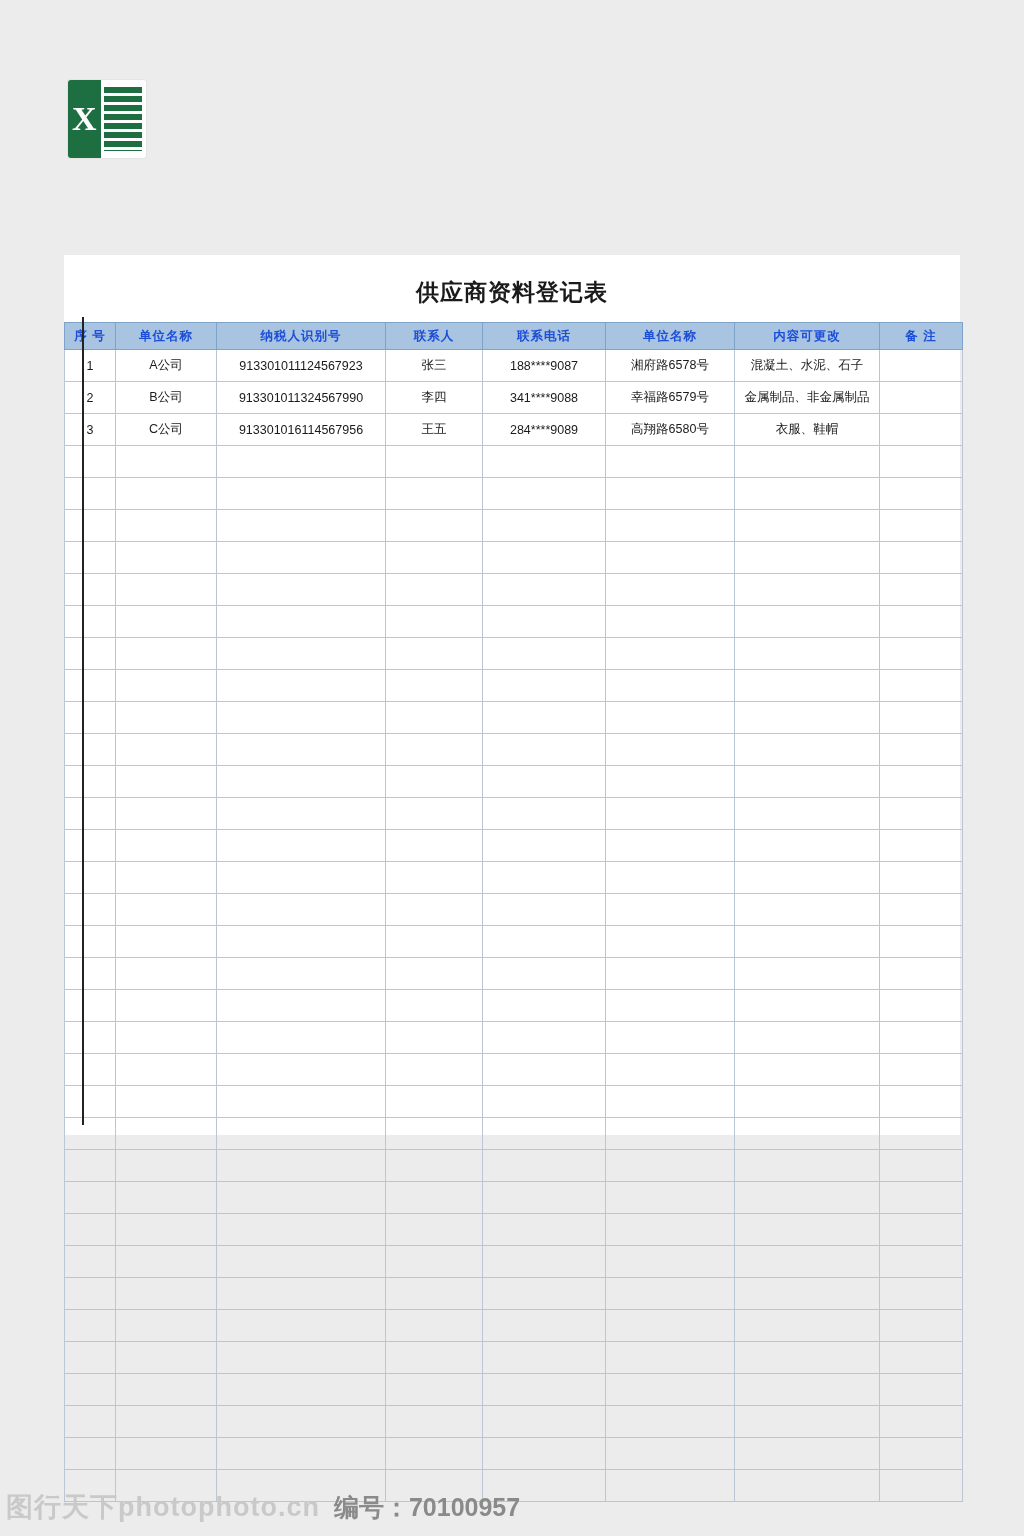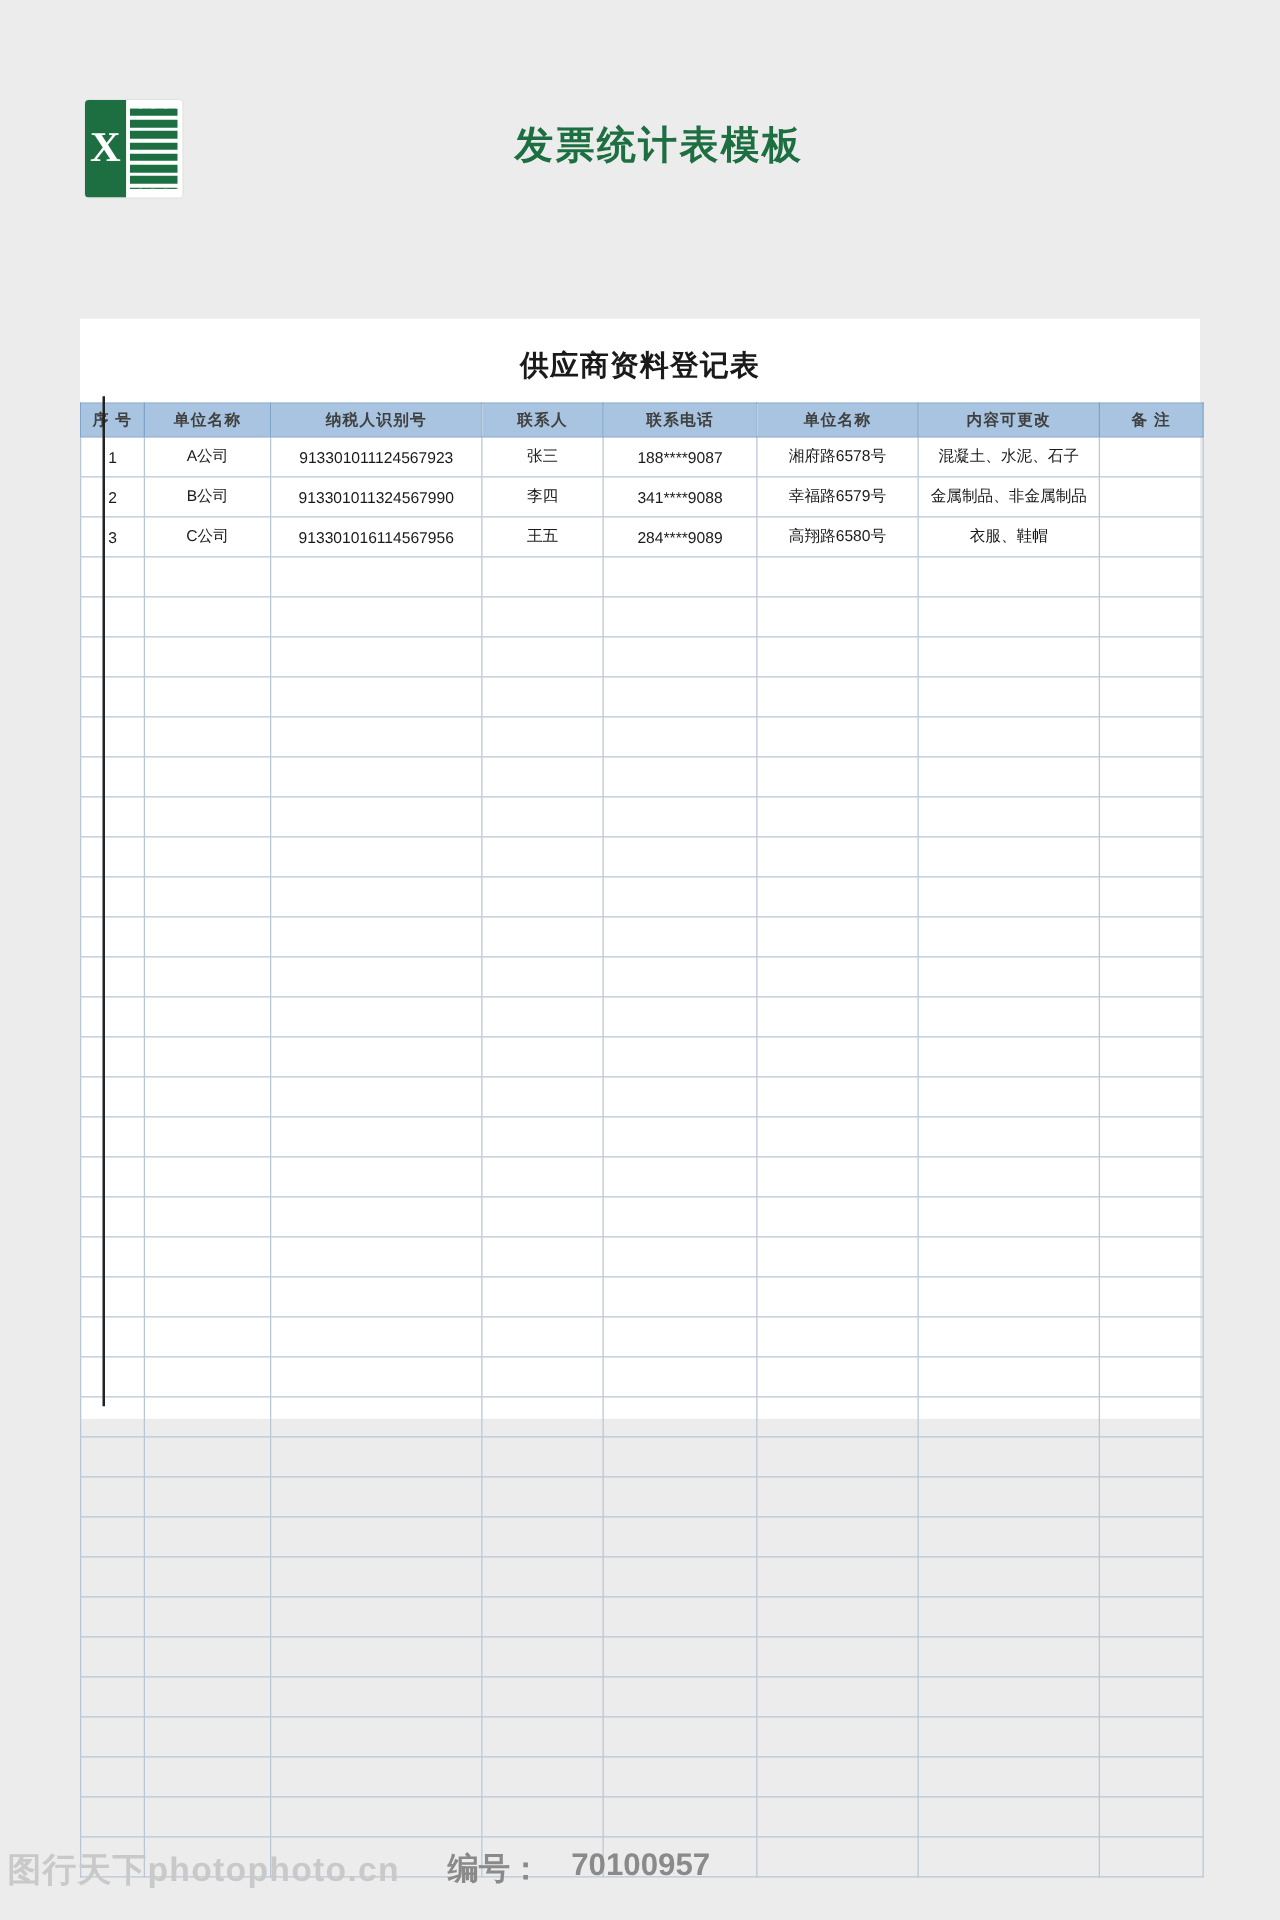--- a/index.html
+++ b/index.html
@@ -106,21 +106,21 @@
     height: 31px;
     font-size: 12.5px;
     text-align: center;
     color: #1a1a1a;
     padding: 0 2px;
     overflow: hidden;
     white-space: nowrap;
   }
   table.reg th {
     background: #a8c4e0;
-    color: #404040;
+    color: #1d4ed8;
     font-weight: bold;
     font-size: 12.5px;
     height: 26px;
     border-color: #7fa3c8;
     letter-spacing: 1px;
   }
   table.reg td.empty { height: 31px; }
   .col-1 { width: 46px; }
   .col-2 { width: 96px; }
   .col-3 { width: 164px; }
@@ -140,23 +140,23 @@
   }
 
   
   .footer {
     position: absolute;
     left: 0;
     bottom: 0;
     width: 100%;
     height: 58px;
     display: flex;
+    align-items: center;
     padding-left: 6px;
     box-sizing: border-box;
-    gap: 24px;
   }
   .wm-main {
     font-size: 27px;
     color: #c9c9c9;
     font-weight: bold;
     letter-spacing: 1px;
     font-family: "Liberation Sans", sans-serif;
   }
   .wm-id {
     font-size: 25px;
@@ -171,21 +171,20 @@
 <div class="header">
 
   <div class="excel-logo">
     <div class="logo-left">X</div>
     <div class="logo-right">
       <div class="grid"></div>
     </div>
   </div>
 
   <div class="title-block">
-    <h1 class="main-title">发票统计表模板</h1>
   </div>
 </div>
 
 <div class="sheet">
   <div class="sheet-left-rule"></div>
 
   <h2 class="sheet-title">供应商资料登记表</h2>
 
   <table class="reg">
     <thead>

